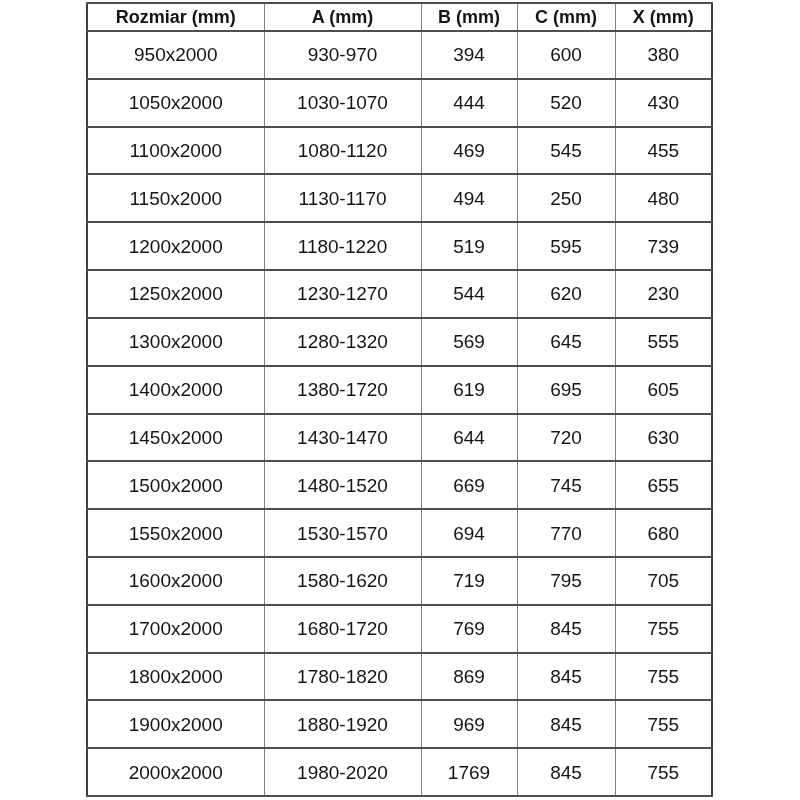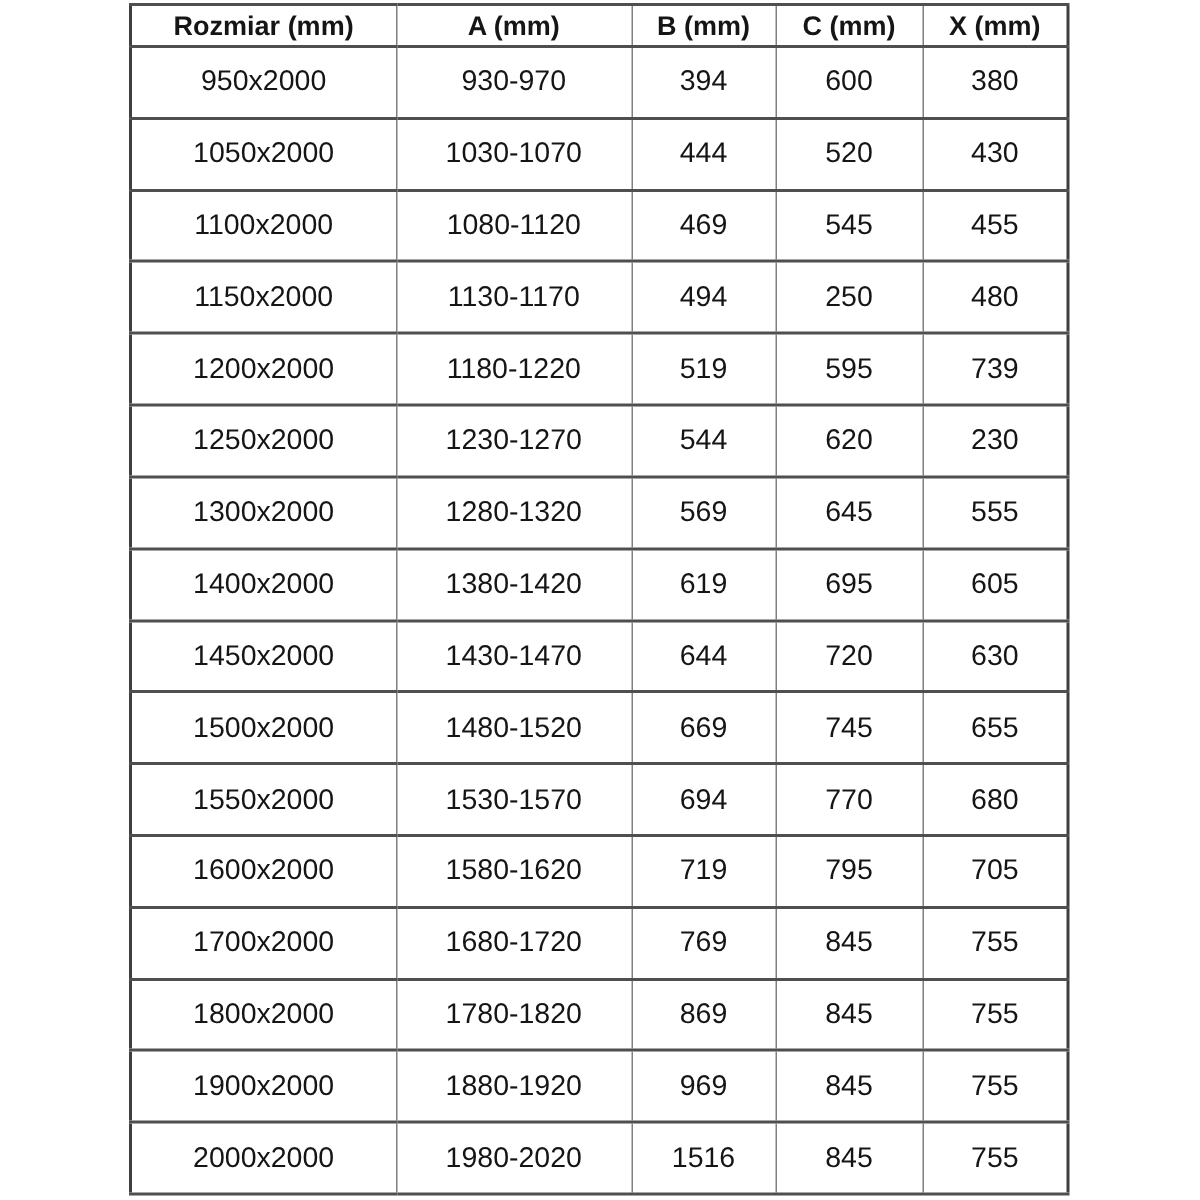--- a/index.html
+++ b/index.html
@@ -123,21 +123,21 @@
         </tr>
         <tr>
           <td>1300x2000</td>
           <td>1280-1320</td>
           <td>569</td>
           <td>645</td>
           <td>555</td>
         </tr>
         <tr>
           <td>1400x2000</td>
-          <td>1380-1420</td>
+          <td>1380-1720</td>
           <td>619</td>
           <td>695</td>
           <td>605</td>
         </tr>
         <tr>
           <td>1450x2000</td>
           <td>1430-1470</td>
           <td>644</td>
           <td>720</td>
           <td>630</td>
@@ -180,19 +180,19 @@
         <tr>
           <td>1900x2000</td>
           <td>1880-1920</td>
           <td>969</td>
           <td>845</td>
           <td>755</td>
         </tr>
         <tr>
           <td>2000x2000</td>
           <td>1980-2020</td>
-          <td>1516</td>
+          <td>1769</td>
           <td>845</td>
           <td>755</td>
         </tr>
       </tbody>
   </table>
 </div>
 
 </body></html>

